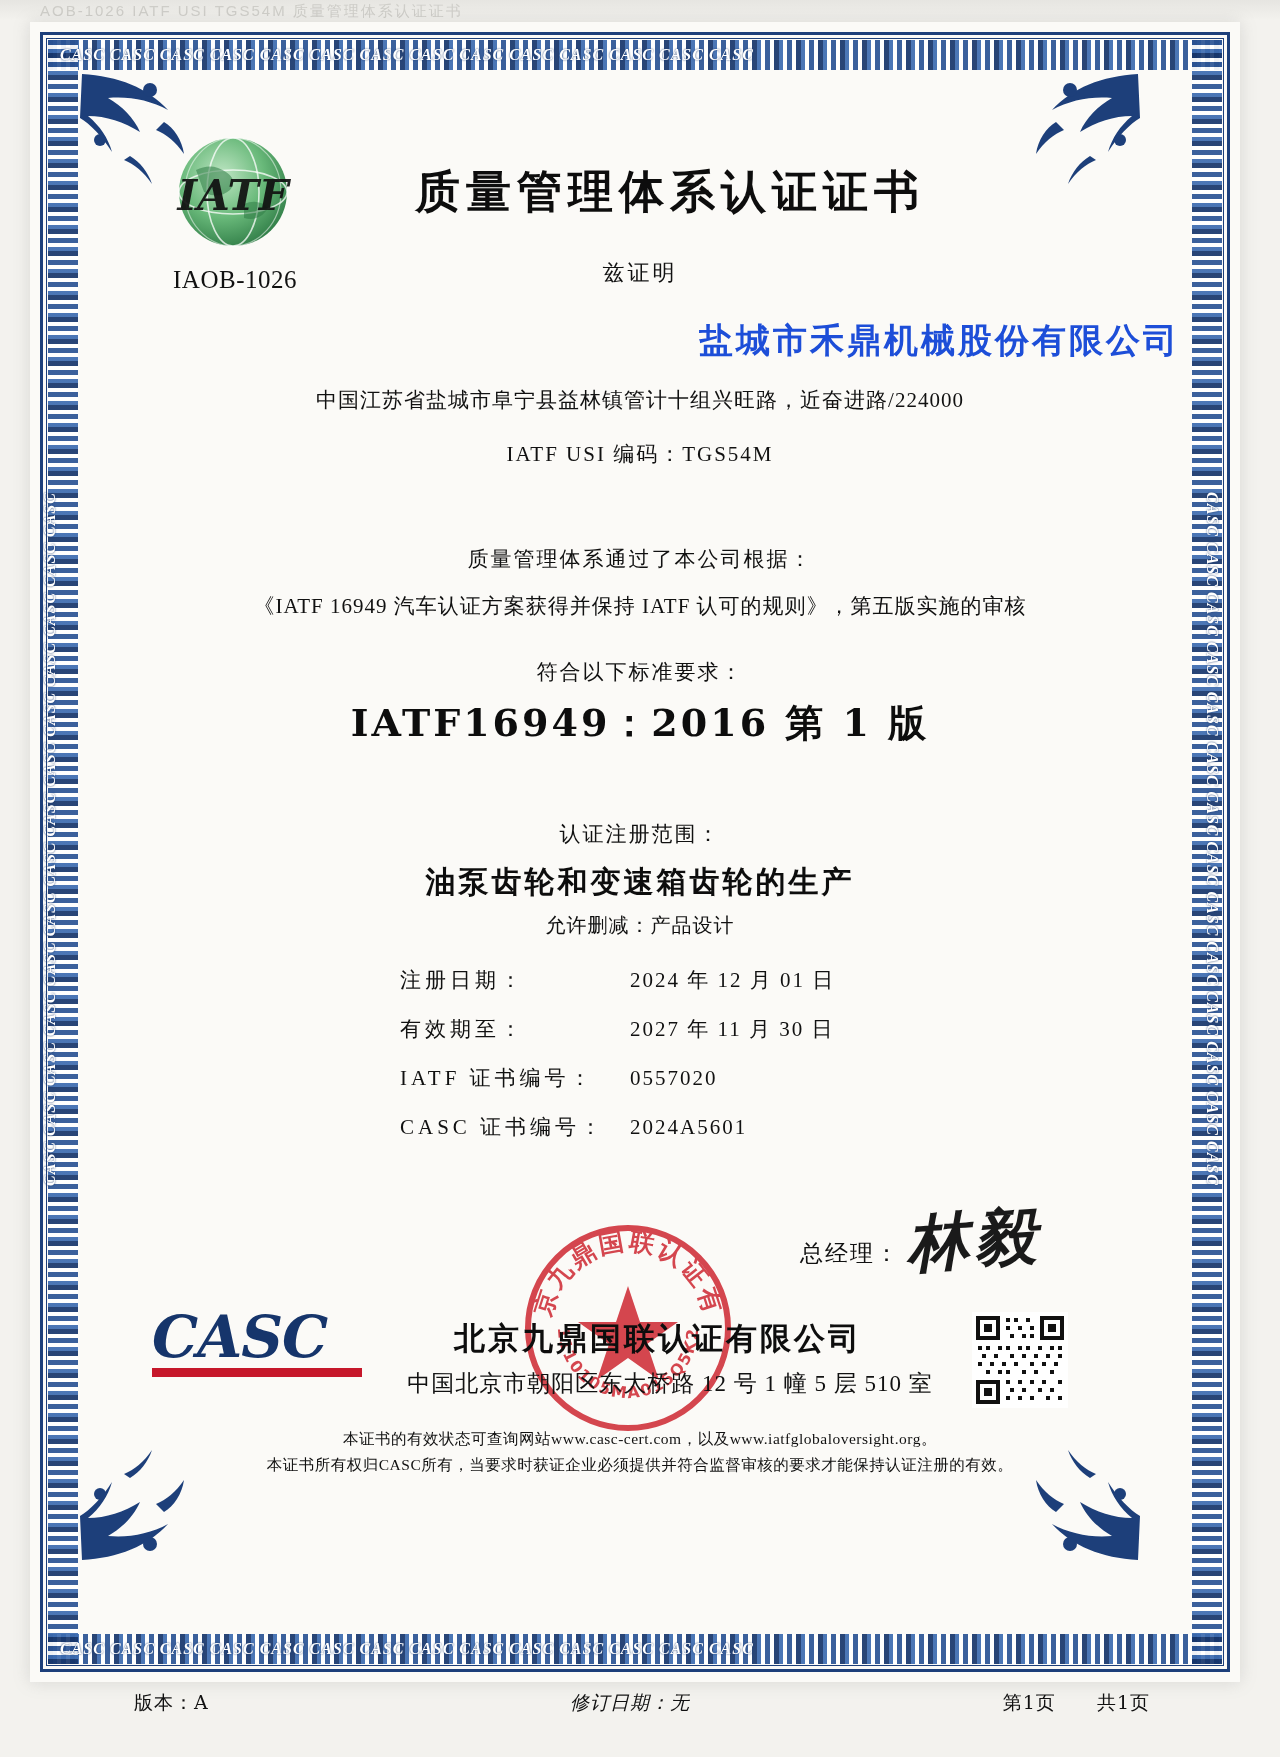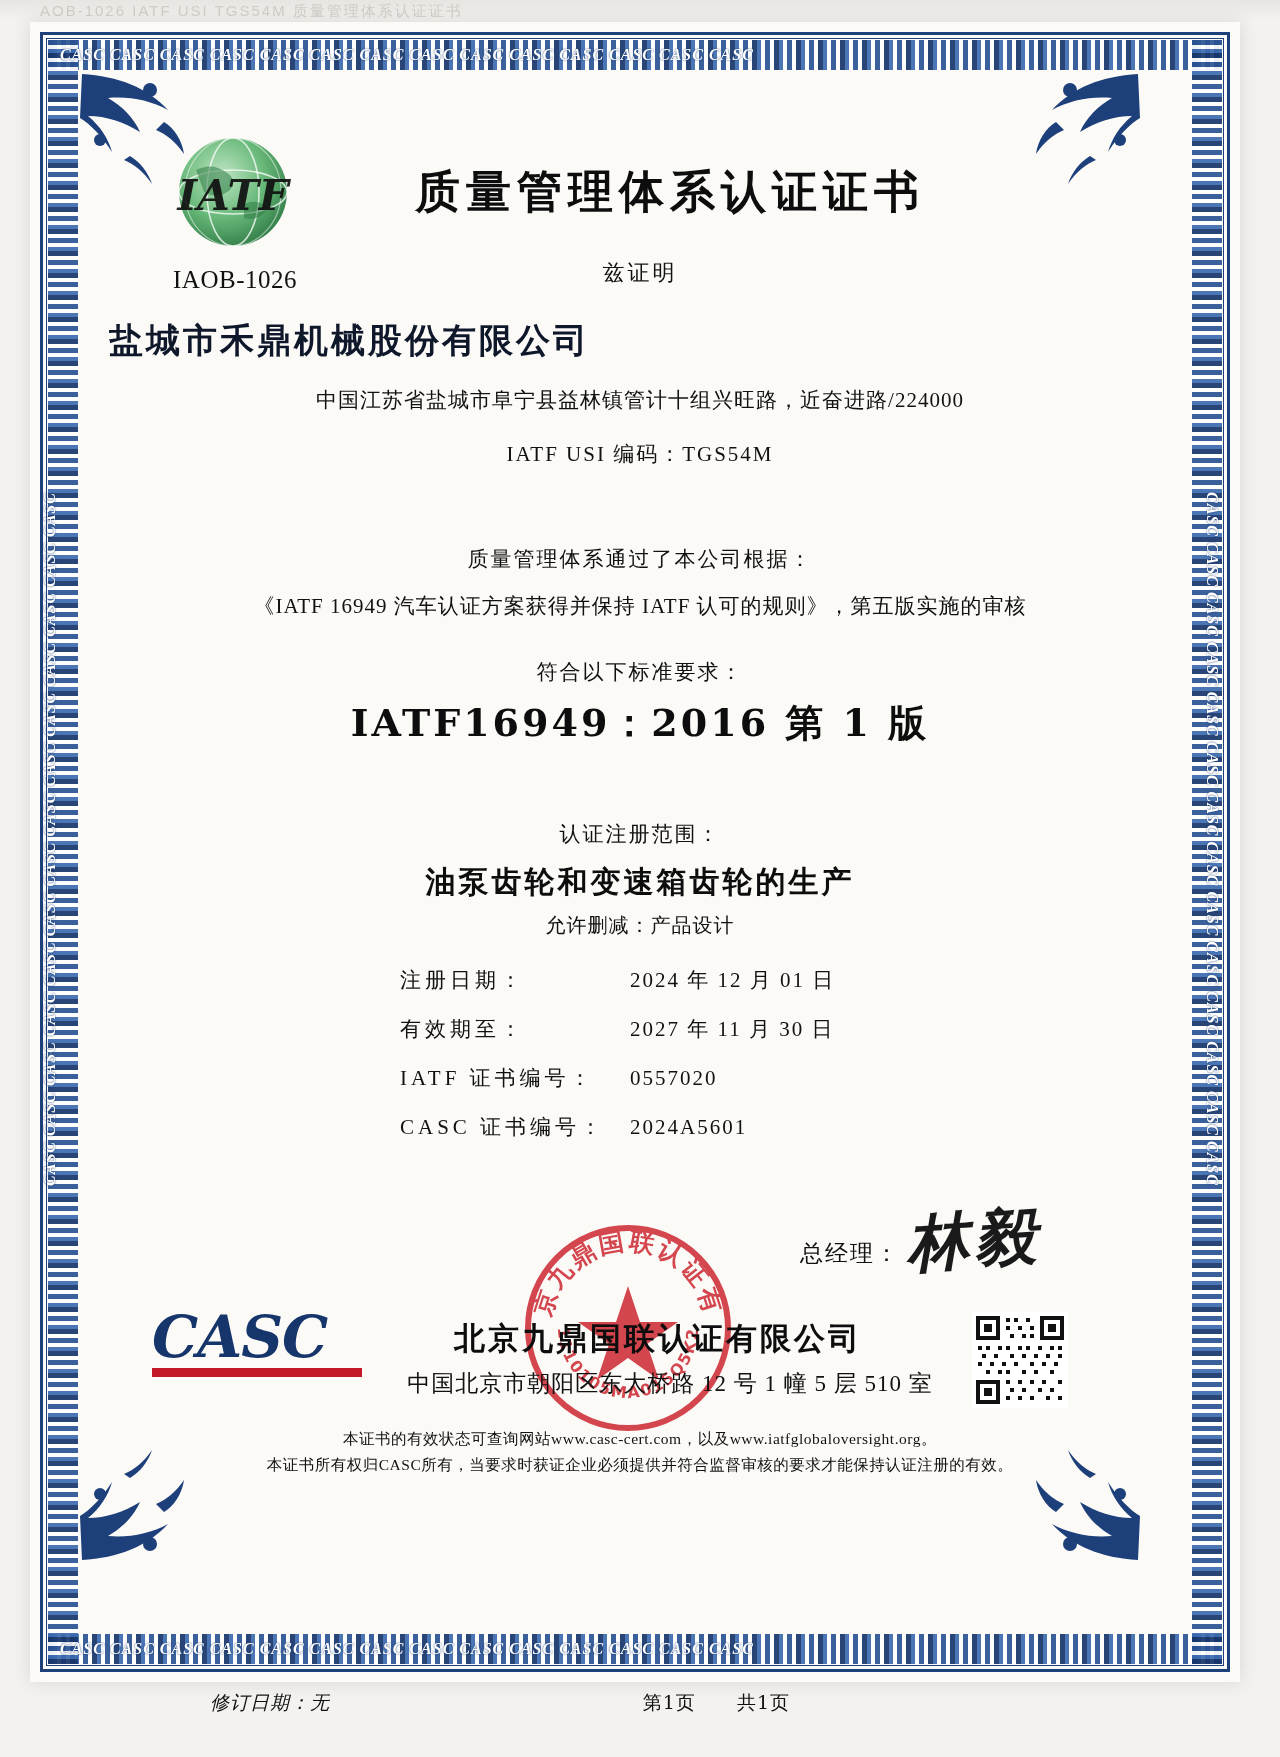--- a/index.html
+++ b/index.html
@@ -159,28 +159,28 @@
     position: absolute;
     left: 0; top: 168px;
     width: 1080px;
     text-align: center;
     font-size: 22px;
     letter-spacing: 3px;
     color: #111;
   }
   .company {
     position: absolute;
-    left: 9px; top: 228px;
-    width: 1080px;
-    text-align: left;
+    left: 0; top: 228px;
+    width: 1080px;
+    text-align: right;
     font-family: "DejaVu Serif", serif;
     font-weight: bold;
     font-size: 34px;
     letter-spacing: 3px;
-    color: #0f172a;
+    color: #1d4ed8;
   }
   .address {
     position: absolute;
     left: 0; top: 296px;
     width: 1080px;
     text-align: center;
     font-size: 21px;
     letter-spacing: 1px;
     color: #111;
   }
@@ -612,20 +612,21 @@
     </div>
 
     <div class="footnote">
       <div>本证书的有效状态可查询网站www.casc-cert.com，以及www.iatfglobaloversight.org。</div>
       <div>本证书所有权归CASC所有，当要求时获证企业必须提供并符合监督审核的要求才能保持认证注册的有效。</div>
     </div>
 
   </div>
 
   <div class="bottom-strip">
+    <div class="bs-l">版本：A</div>
     <div class="bs-c">修订日期：无</div>
     <div class="bs-r">
       <span>第1页</span>
       <span>共1页</span>
     </div>
   </div>
 
 </div>
 
 </body></html>

